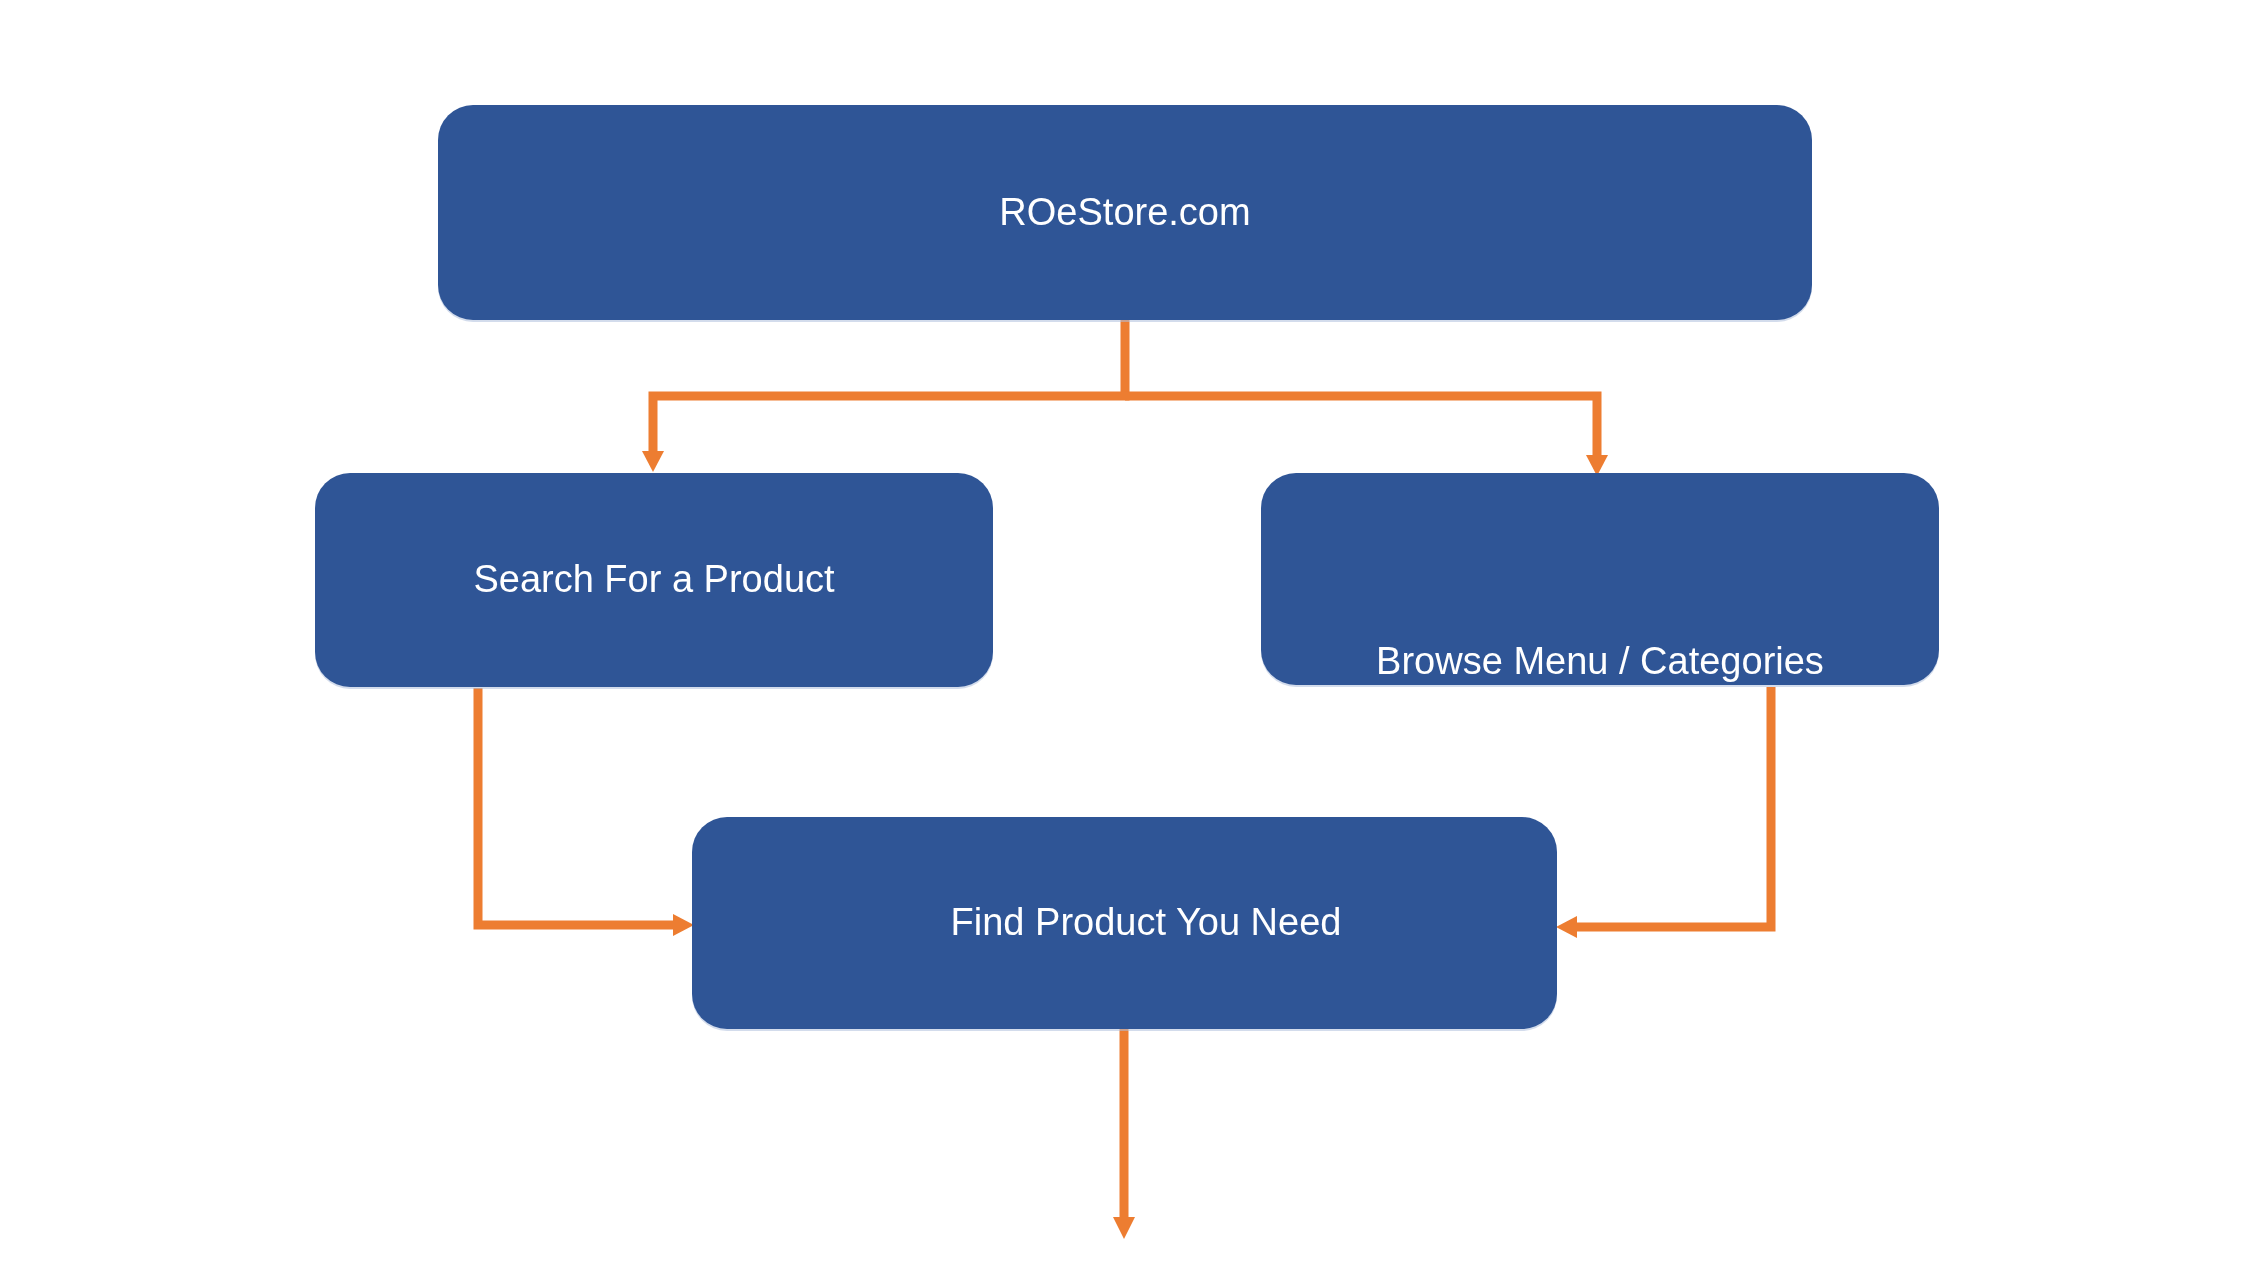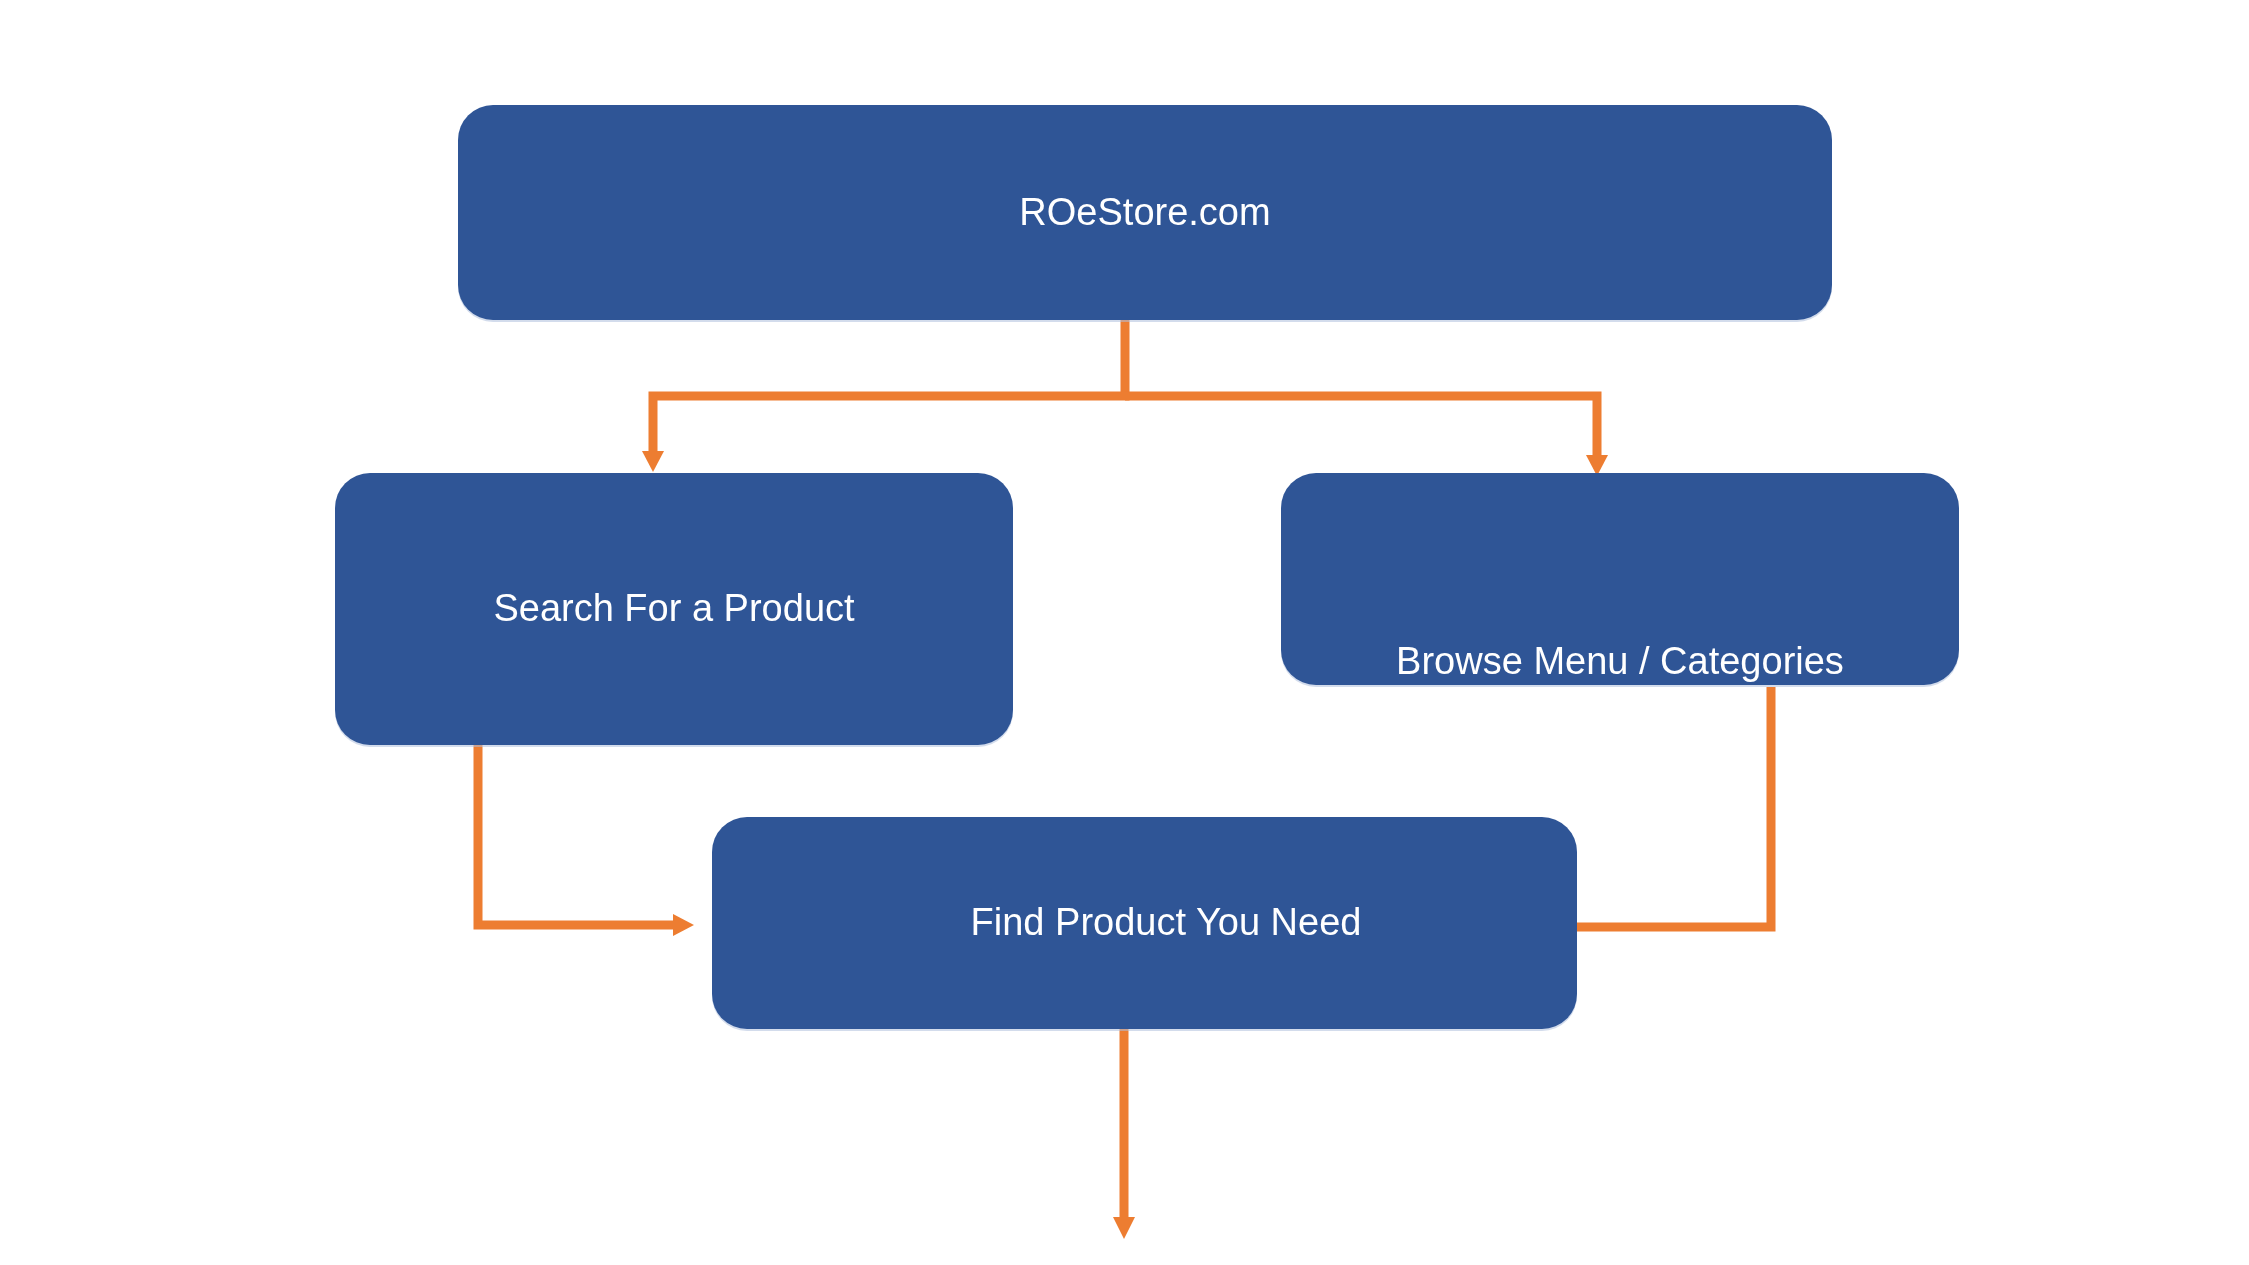--- a/index.html
+++ b/index.html
@@ -31,24 +31,23 @@
     position:absolute;
     background:var(--node-fill);
     border-radius:35px;
     display:flex;align-items:center;justify-content:center;
     color:var(--node-text);
     font-size:38px;
     line-height:1.2;
     text-align:center;
     box-shadow:0 2px 0 0 rgba(174,191,221,0.55);
     box-sizing:border-box;
-    margin-left:20px;
   }
   .node--root  {left:438px; top:105px; width:1374px; height:215px;}
-  .node--search{left:315px; top:473px; width:678px;  height:272px;}
+  .node--search{left:315px; top:473px; width:678px;  height:214px;}
   .node--browse{left:1261px;top:473px; width:678px;  height:212px;align-items:flex-end;}
   .node--find  {left:692px; top:817px; width:865px;  height:212px;padding-left:43px;}
 </style>
 </head>
 <body>
 
 <div class="canvas">
 
   <svg class="connectors" viewBox="0 0 2249 1265" xmlns="http://www.w3.org/2000/svg" aria-hidden="true">
 

